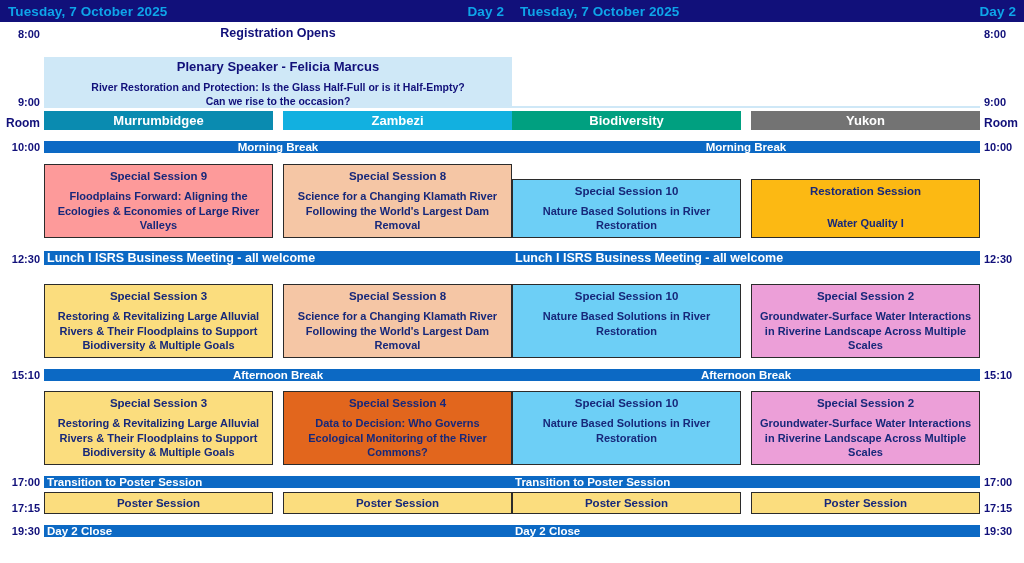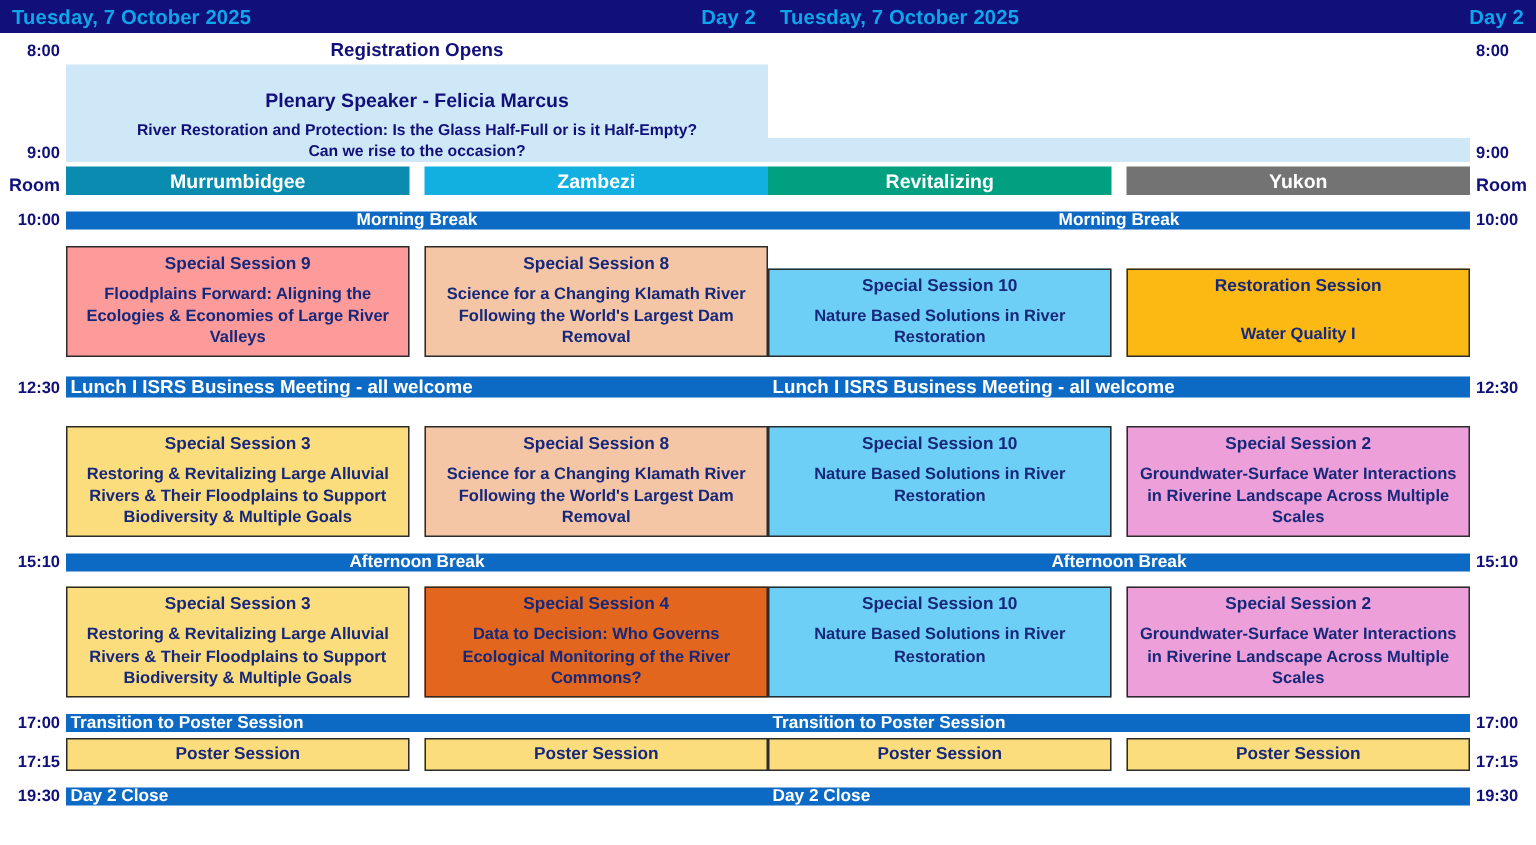--- a/index.html
+++ b/index.html
@@ -42,21 +42,21 @@
   }
   .fullbar.center{justify-content:center;}
   .fullbar.left{justify-content:flex-start;padding-left:3px;}
 
   
   .white-row{flex:1;background:#ffffff;display:flex;align-items:center;justify-content:center;
     font-size:12.5px;font-weight:bold;color:#11107a;}
   .plenary{
     flex:1;background:#cfe8f7;color:#11107a;
     display:flex;flex-direction:column;align-items:center;justify-content:flex-start;
-    box-sizing:border-box;padding-top:16px;
+    box-sizing:border-box;padding-top:2px;
   }
   .plenary .head{font-size:13px;font-weight:bold;margin-bottom:6px;}
   .plenary .sub{font-size:10.5px;font-weight:bold;line-height:1.35;text-align:center;}
   .plenary.blank{}
 
   
   .roomcell{
     color:#ffffff;font-size:13px;font-weight:bold;
     display:flex;align-items:center;justify-content:center;
     height:19px;box-sizing:border-box;
@@ -206,21 +206,21 @@
       <div class="gutter right">8:00</div>
     </div>
 
     <div class="row" style="height:68px">
       <div class="plenary blank"></div>
       <div class="gutter right">9:00</div>
     </div>
 
     <div class="row" style="height:19px;margin-top:3px">
       <div class="track">
-        <div class="cell roomcell" style="background:#00a080">Revitalizing</div>
+        <div class="cell roomcell" style="background:#00a080">Biodiversity</div>
         <div class="cell roomcell" style="background:#737373">Yukon</div>
       </div>
       <div class="gutter right roomlab">Room</div>
     </div>
 
     <div class="row" style="height:17px;margin-top:6px">
       <div class="fullbar center">Morning Break</div>
       <div class="gutter right">10:00</div>
     </div>
 

